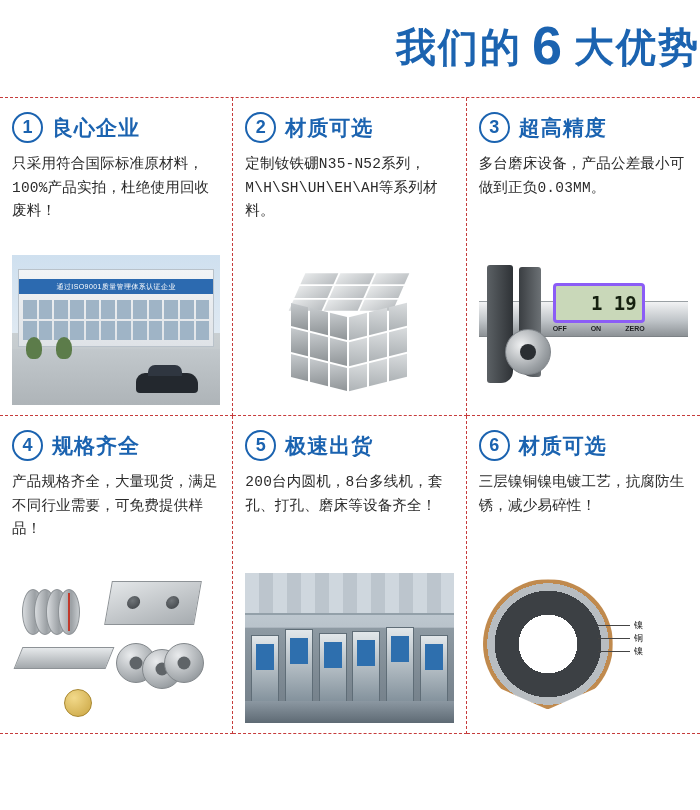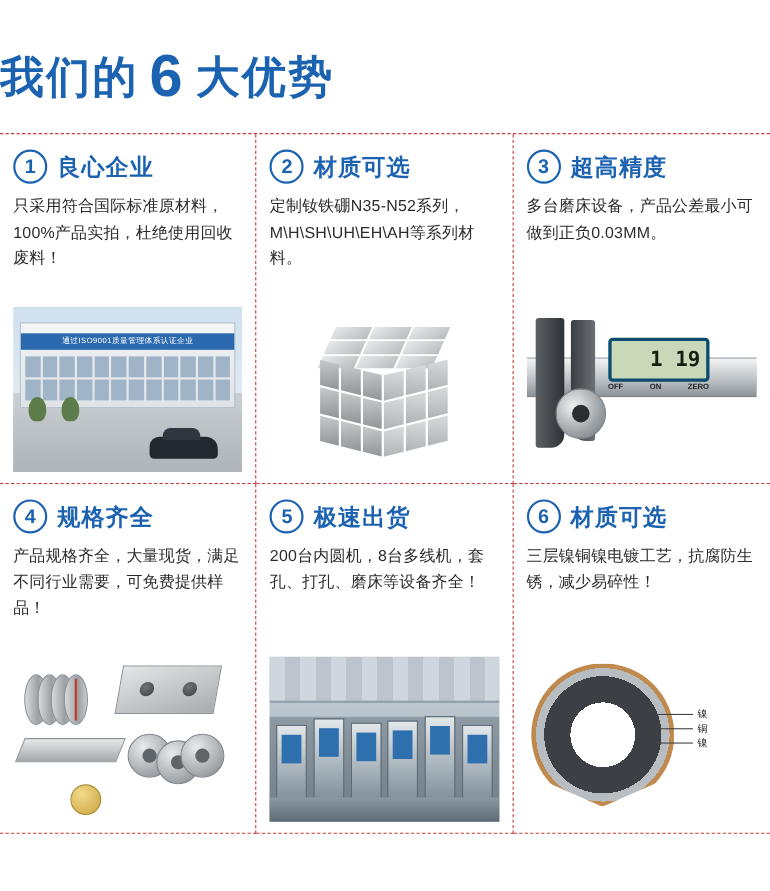--- a/index.html
+++ b/index.html
@@ -15,22 +15,22 @@
   }
   .page {
     position: relative;
     width: 700px;
     height: 810px;
     box-sizing: border-box;
   }
 
   
   .header {
-    padding-top: 40px;
-    text-align: left;
+    padding-top: 16px;
+    text-align: right;
   }
   .title-main {
     font-size: 40px;
     font-weight: bold;
     color: #1b63b0;
     letter-spacing: 2px;
     line-height: 1.1;
     white-space: nowrap;
   }
   .title-main .num {
@@ -92,20 +92,21 @@
     font-size: 21px;
     font-weight: bold;
     color: #1b63b0;
     letter-spacing: 1px;
   }
   .cell-text {
     font-size: 14.5px;
     color: #2b2b2b;
     line-height: 1.62;
     letter-spacing: 0.2px;
+    font-family: Liberation Mono, monospace;
   }
 
   .img-box {
     position: absolute;
     left: 12px;
     right: 12px;
     bottom: 10px;
     height: 150px;
   }
 
@@ -237,21 +238,21 @@
     height: 34px;
     background: linear-gradient(#f2f3f4, #bfc4c8 55%, #8d9296);
     border-top: 1px solid #9aa0a4;
     border-bottom: 1px solid #7d8286;
   }
   .cal-screen {
     position: absolute;
     left: 74px; top: 28px;
     width: 92px; height: 40px;
     background: #c9d8b9;
-    border: 3px solid #0c4a6e;
+    border: 3px solid #8b5cf6;
     border-radius: 4px;
     box-sizing: border-box;
     color: #15200f;
     font-family: "DejaVu Sans Mono", monospace;
     font-size: 19px;
     font-weight: bold;
     text-align: right;
     line-height: 34px;
     padding-right: 5px;
   }

